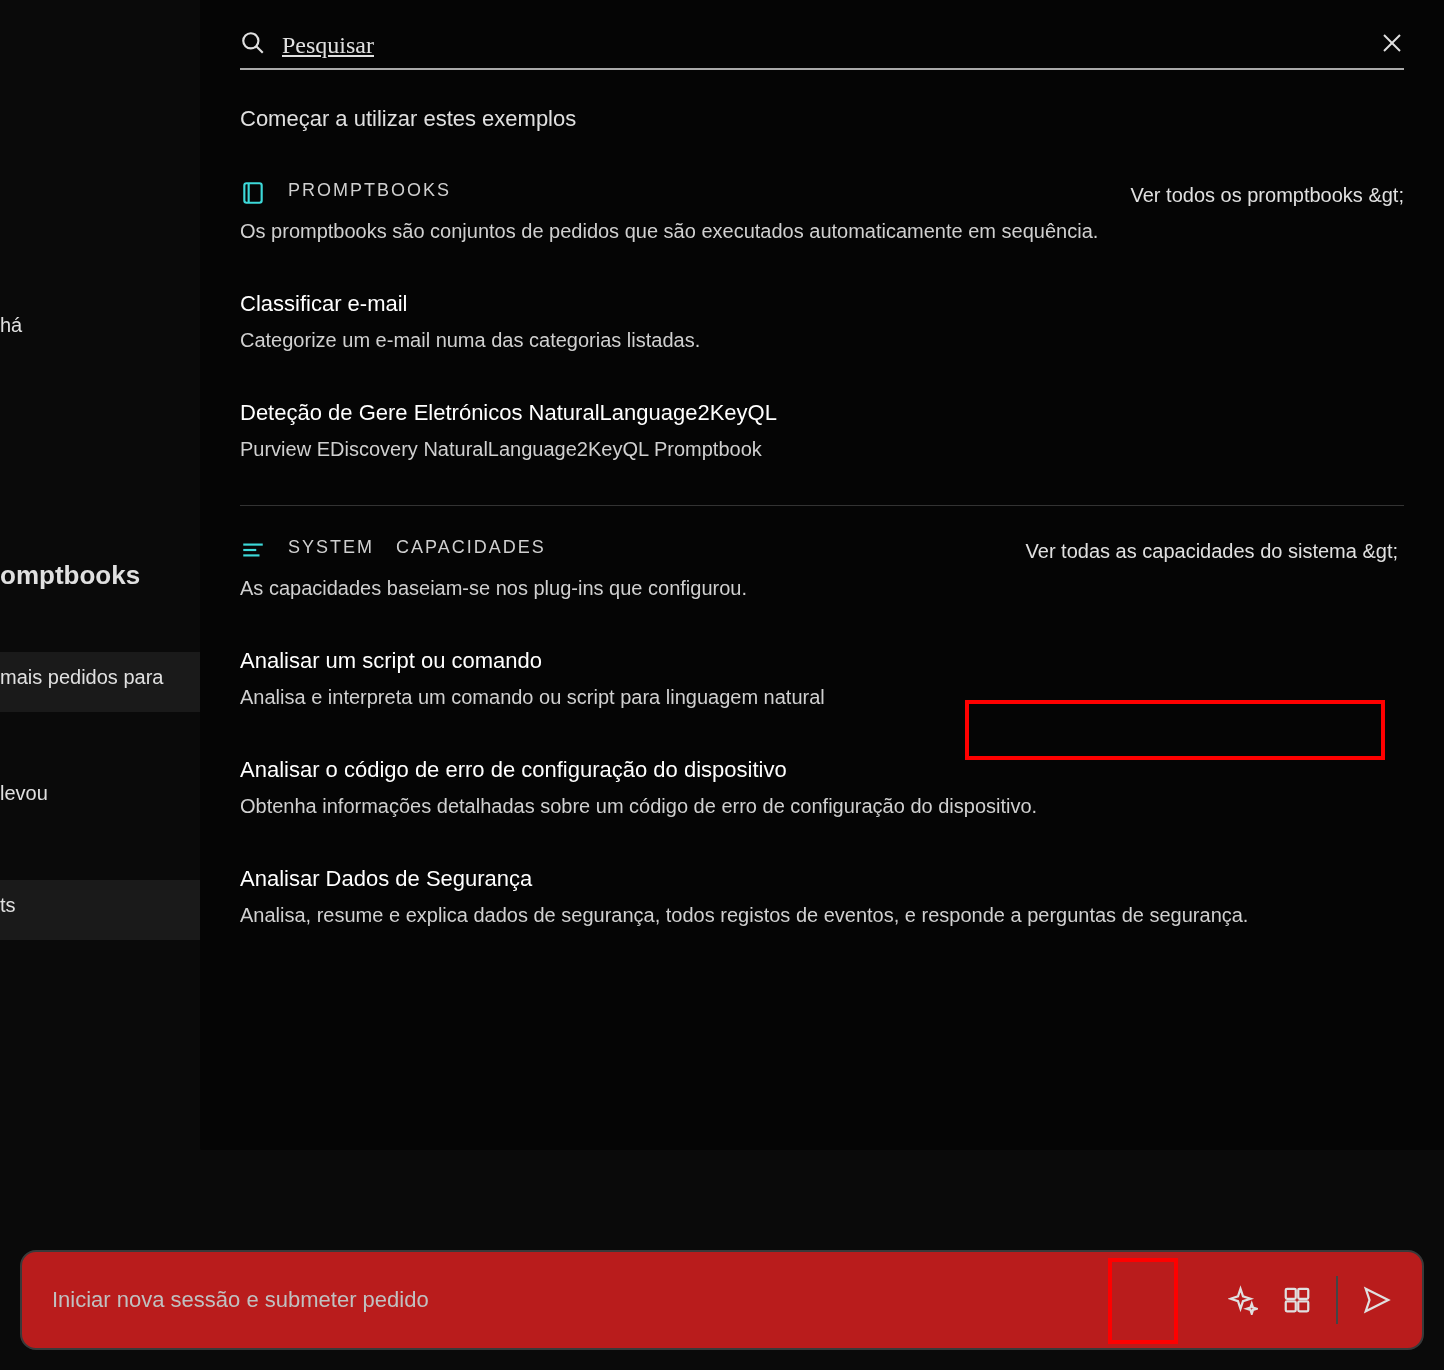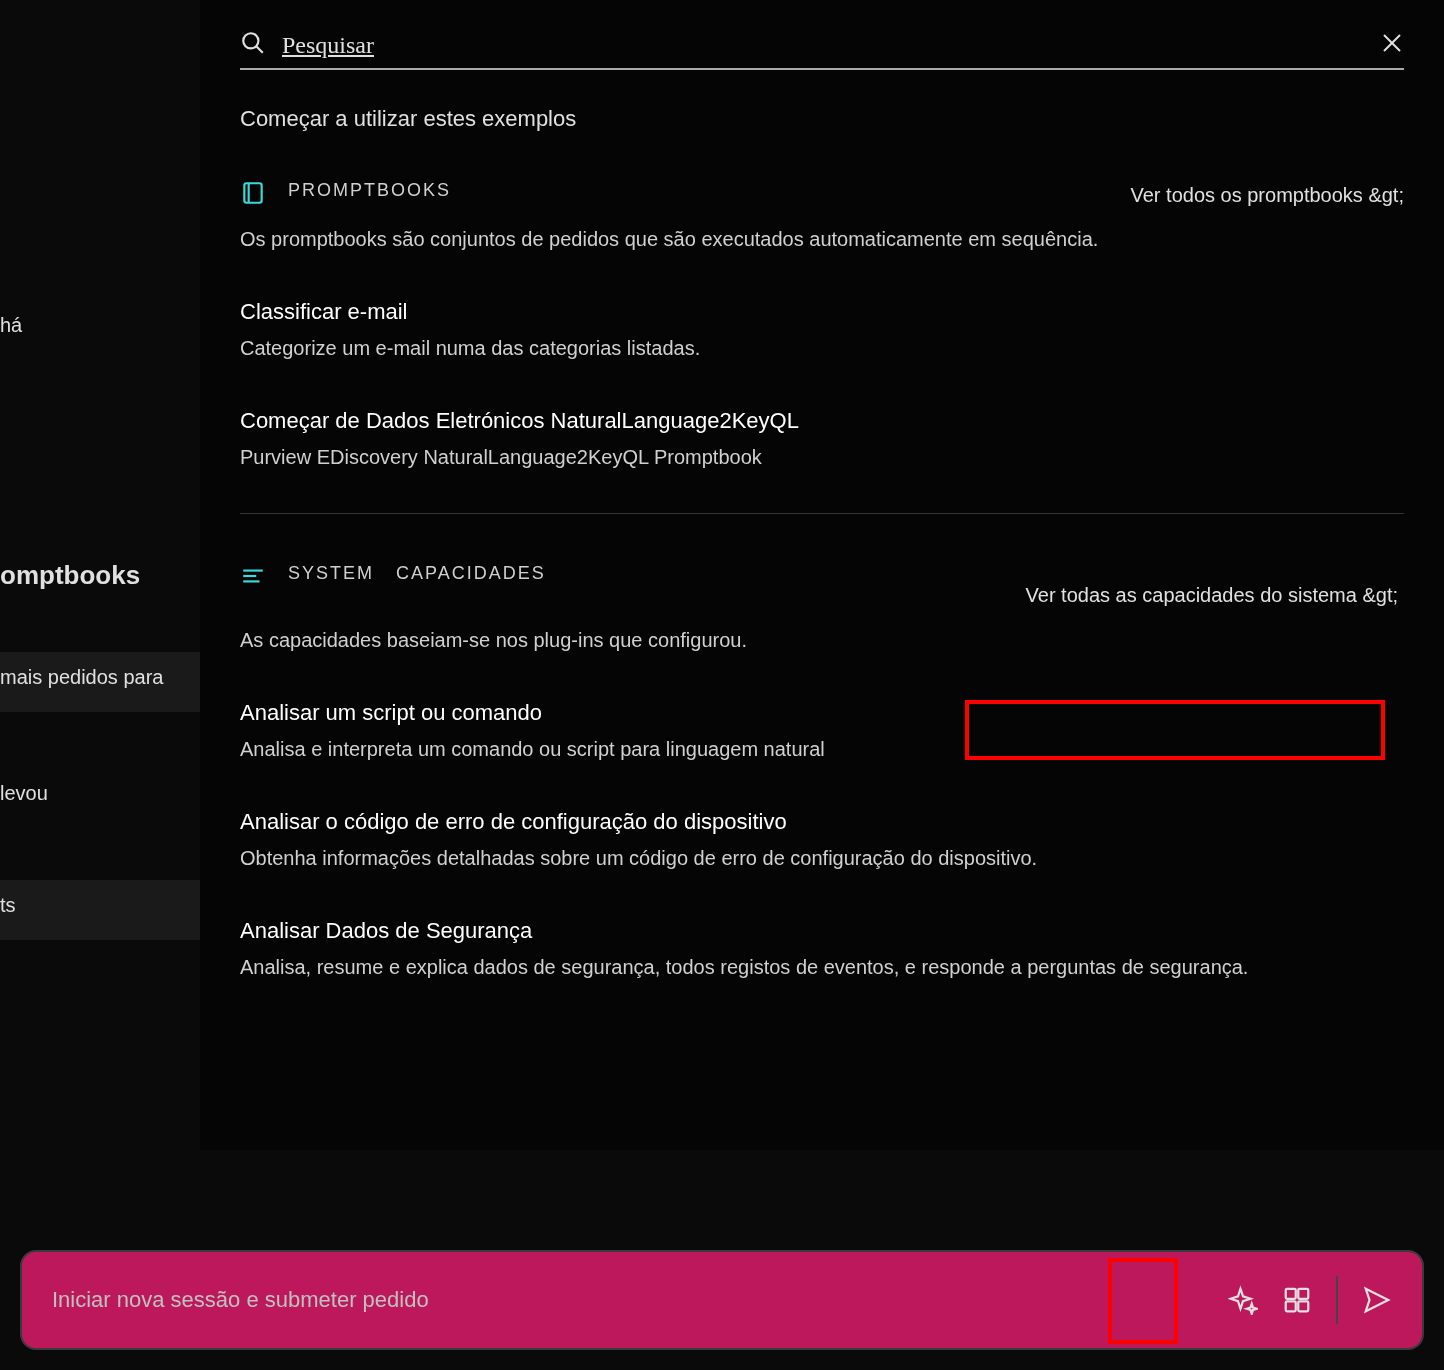--- a/index.html
+++ b/index.html
@@ -95,21 +95,21 @@
       font-size: 18px;
       letter-spacing: 2px;
       color: #d0d0d0;
     }
     .section-link {
       font-size: 20px;
       color: #e0e0e0;
       cursor: pointer;
     }
     .section-desc {
-      margin-top: 18px;
+      margin-top: 10px;
       font-size: 20px;
       color: #d0d0d0;
     }
     .item {
       margin-top: 48px;
     }
     .item-title {
       font-size: 22px;
       color: #fff;
     }
@@ -129,21 +129,21 @@
       pointer-events: none;
     }
     .prompt-bar {
       position: absolute;
       left: 20px;
       right: 20px;
       bottom: 20px;
       height: 100px;
       border: 2px solid #3a3a3a;
       border-radius: 16px;
-      background: #be185d;
+      background: #b91c1c;
       display: flex;
       align-items: center;
       padding: 0 30px;
       gap: 20px;
     }
     .prompt-input {
       flex: 1;
       background: transparent;
       border: none;
       outline: none;
@@ -182,21 +182,20 @@
       width: 200px;
     }
     .section-header-sys {
       display: flex;
       align-items: center;
       justify-content: space-between;
       margin-top: 30px;
     }
     .sys-link-box {
       padding: 4px 6px;
-      margin-top: 36px;
     }
     .right-edge {
       position: absolute;
       right: 0;
       width: 50px;
       height: 100%;
       background: #0a0a0a;
       overflow: hidden;
     }
   </style>
@@ -250,21 +249,21 @@
     </div>
     <span class="section-link">Ver todos os promptbooks &amp;gt;</span>
   </div>
   <div class="section-desc">Os promptbooks são conjuntos de pedidos que são executados automaticamente em sequência.</div>
 
   <div class="item">
     <div class="item-title">Classificar e-mail</div>
     <div class="item-desc">Categorize um e-mail numa das categorias listadas.</div>
   </div>
   <div class="item">
-    <div class="item-title">Começar de Dados Eletrónicos NaturalLanguage2KeyQL</div>
+    <div class="item-title">Deteção de Gere Eletrónicos NaturalLanguage2KeyQL</div>
     <div class="item-desc">Purview EDiscovery NaturalLanguage2KeyQL Promptbook</div>
   </div>
 
   <hr class="divider">
 
   <div class="section-header-sys">
     <div class="section-header-left">
       <span class="section-icon">
         <svg viewBox="0 0 24 24" fill="none" stroke="#3dd9d9" stroke-width="2">
             <line x1="3" y1="7" x2="21" y2="7"></line>

